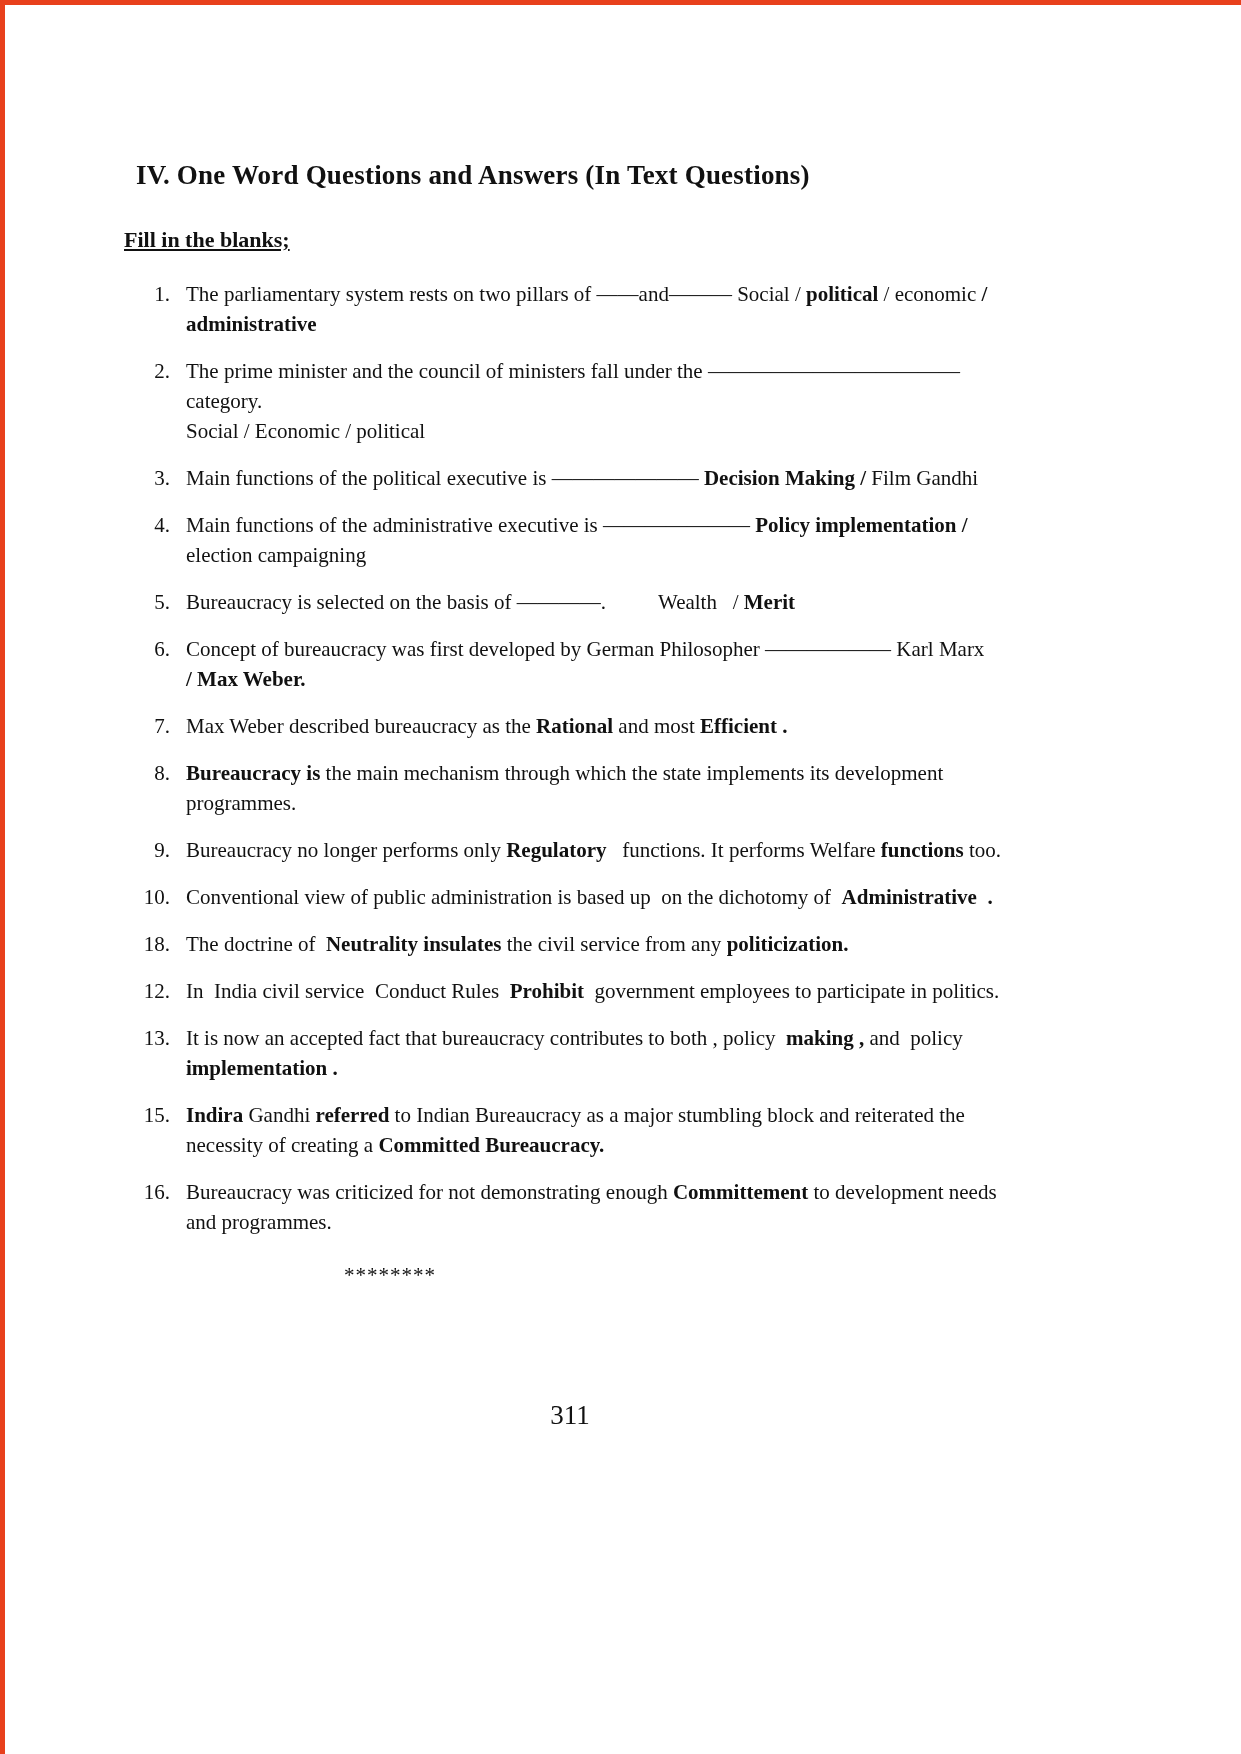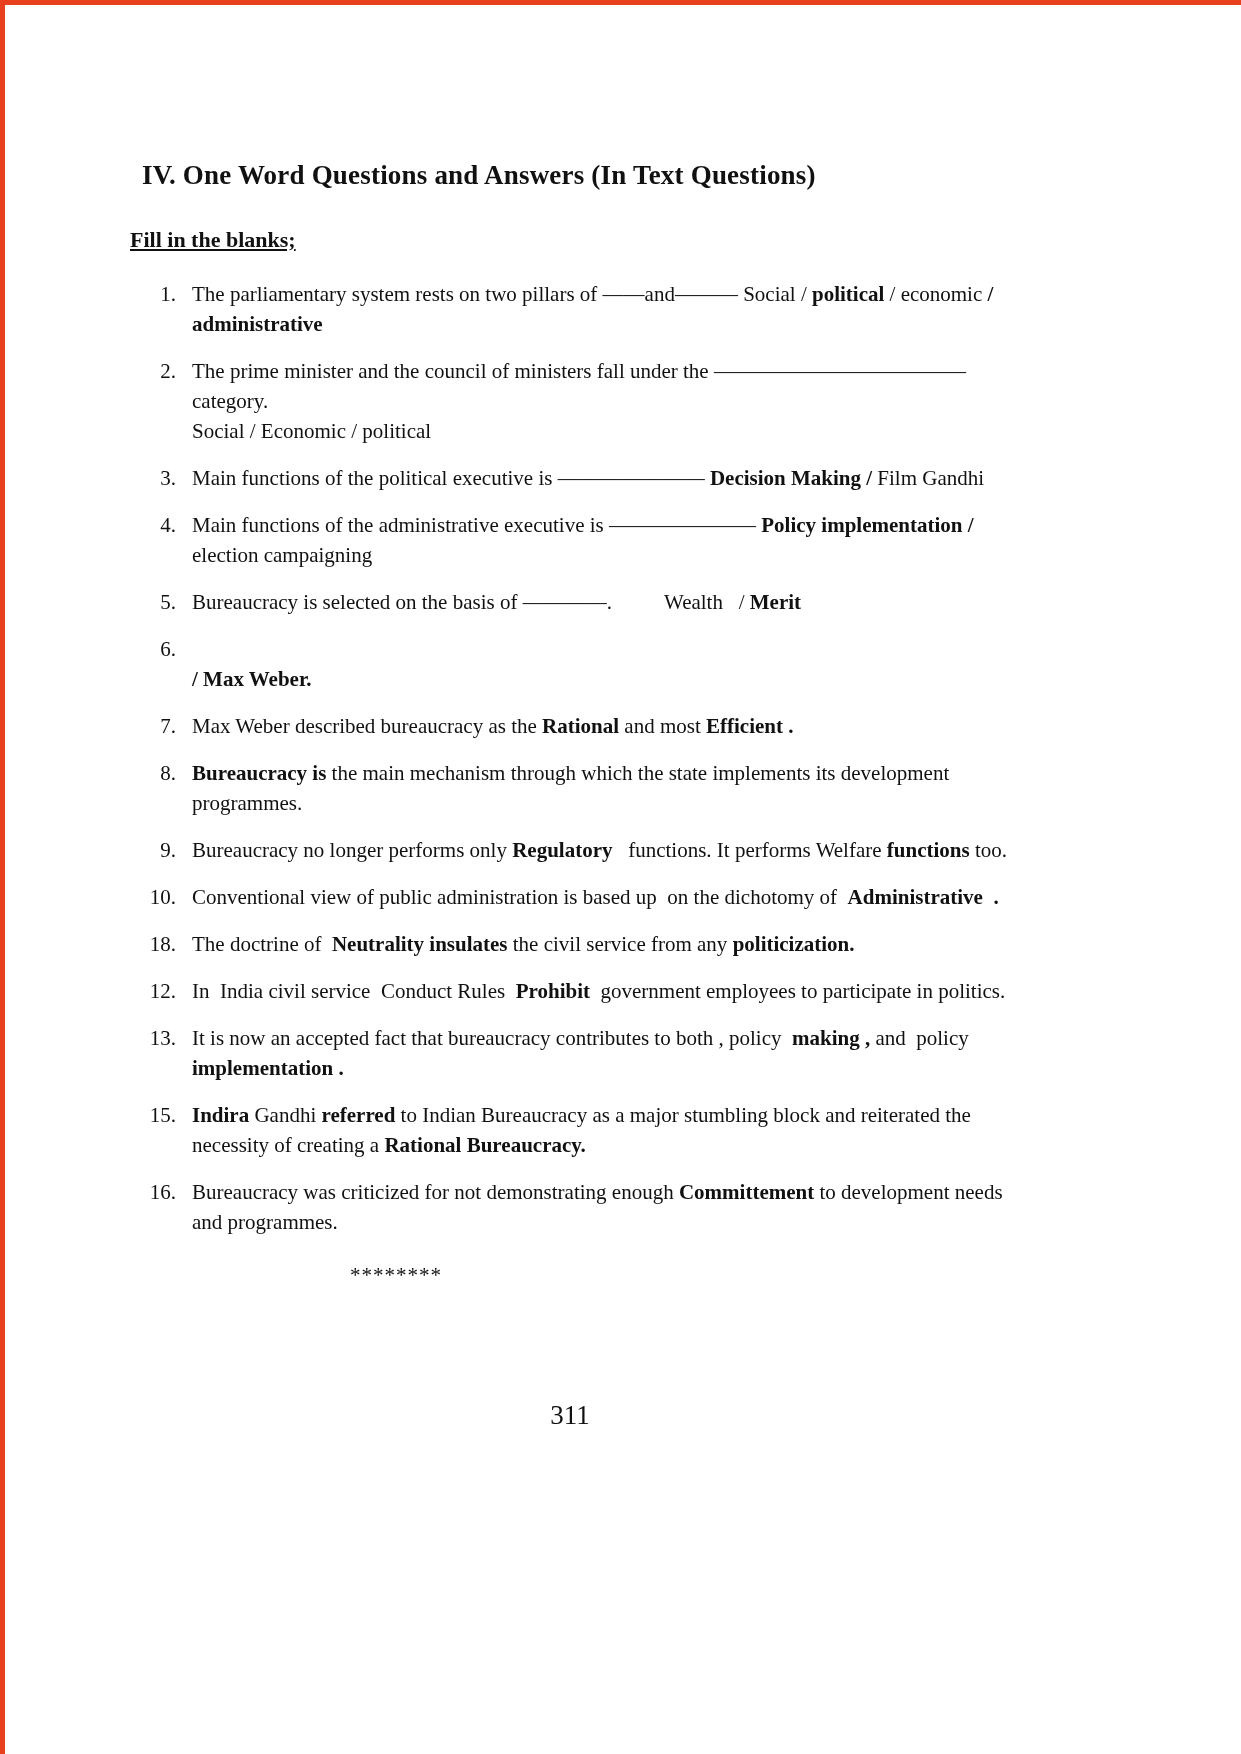--- a/index.html
+++ b/index.html
@@ -25,21 +25,21 @@
   .edge-left {
     position: absolute;
     top: 0; left: 0;
     width: 5px;
     height: 100%;
     background: #e8401c;
   }
   .page-content {
     position: absolute;
     top: 160px;
-    left: 130px;
+    left: 124px;
     width: 890px;
   }
   .main-heading {
     font-size: 27px;
     font-weight: bold;
     margin: 0 0 36px 12px;
     letter-spacing: 0.2px;
   }
   .sub-heading {
     font-size: 22px;
@@ -110,21 +110,21 @@
       <div class="q-item">
         <span class="q-num">4.</span>
         <span class="q-body"><span>Main functions of the administrative executive is ——————— </span><b>Policy implementation /</b><br><span>election campaigning</span></span>
       </div>
       <div class="q-item">
         <span class="q-num">5.</span>
         <span class="q-body"><span>Bureaucracy is selected on the basis of ————.&nbsp;&nbsp;&nbsp;&nbsp;&nbsp;&nbsp;&nbsp;&nbsp;&nbsp; Wealth&nbsp;&nbsp; / </span><b>Merit</b></span>
       </div>
       <div class="q-item">
         <span class="q-num">6.</span>
-        <span class="q-body"><br><b>/ Max Weber.</b></span>
+        <span class="q-body"><span>Concept of bureaucracy was first developed by German Philosopher —————— Karl Marx</span><br><b>/ Max Weber.</b></span>
       </div>
       <div class="q-item">
         <span class="q-num">7.</span>
         <span class="q-body"><span>Max Weber described bureaucracy as the </span><b>Rational</b><span> and most </span><b>Efficient .</b></span>
       </div>
       <div class="q-item">
         <span class="q-num">8.</span>
         <span class="q-body"><b>Bureaucracy is</b><span> the main mechanism through which the state implements its development programmes.</span></span>
       </div>
       <div class="q-item">
@@ -142,21 +142,21 @@
       <div class="q-item">
         <span class="q-num">12.</span>
         <span class="q-body"><span>In&nbsp; India civil service&nbsp; Conduct Rules&nbsp; </span><b>Prohibit</b><span>&nbsp; government employees to participate in politics.</span></span>
       </div>
       <div class="q-item">
         <span class="q-num">13.</span>
         <span class="q-body"><span>It is now an accepted fact that bureaucracy contributes to both , policy&nbsp; </span><b>making ,</b><span> and&nbsp; policy </span><b>implementation .</b></span>
       </div>
       <div class="q-item">
         <span class="q-num">15.</span>
-        <span class="q-body"><b>Indira</b><span> Gandhi </span><b>referred</b><span> to Indian Bureaucracy as a major stumbling block and reiterated the necessity of creating a </span><b>Rational Bureaucracy.</b></span>
+        <span class="q-body"><b>Indira</b><span> Gandhi </span><b>referred</b><span> to Indian Bureaucracy as a major stumbling block and reiterated the necessity of creating a </span><b>Committed Bureaucracy.</b></span>
       </div>
       <div class="q-item">
         <span class="q-num">16.</span>
         <span class="q-body"><span>Bureaucracy was criticized for not demonstrating enough </span><b>Committement</b><span> to development needs and programmes.</span></span>
       </div>
     </div>
 
   <div class="stars-line">********</div>
 </div>
 

